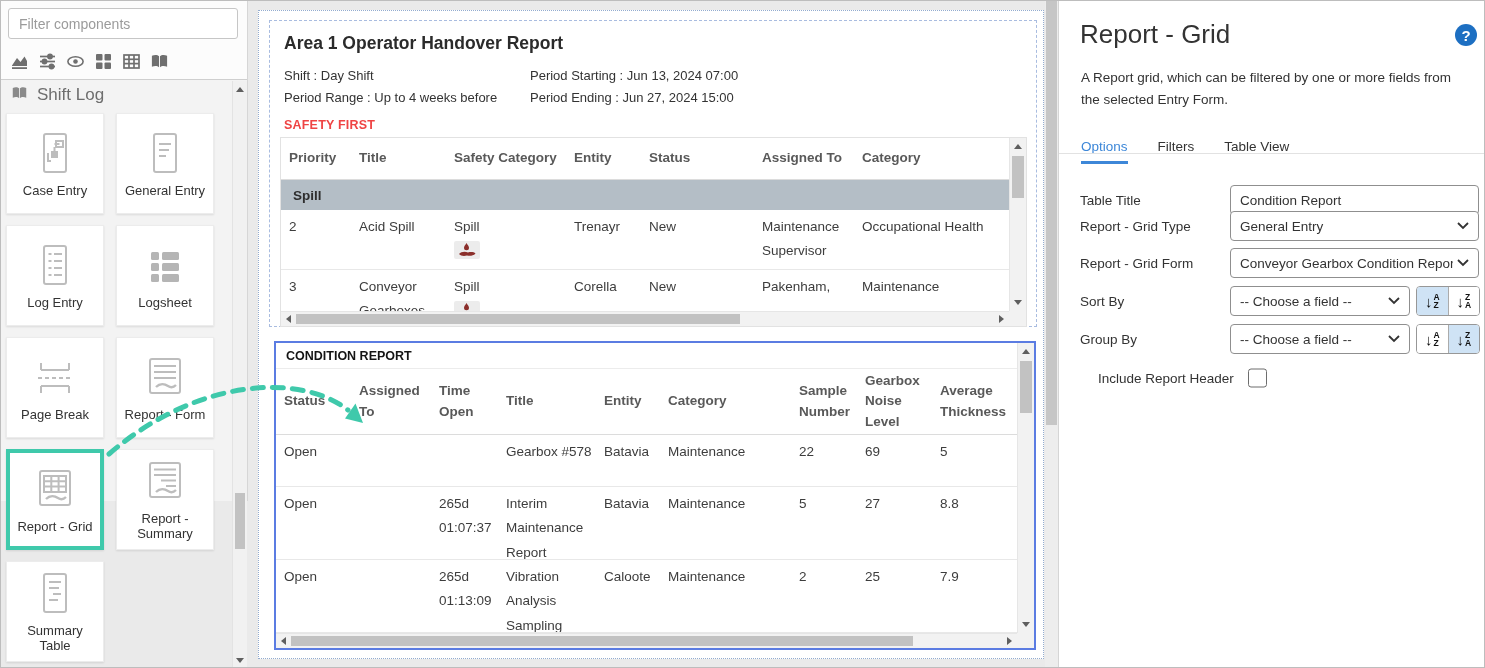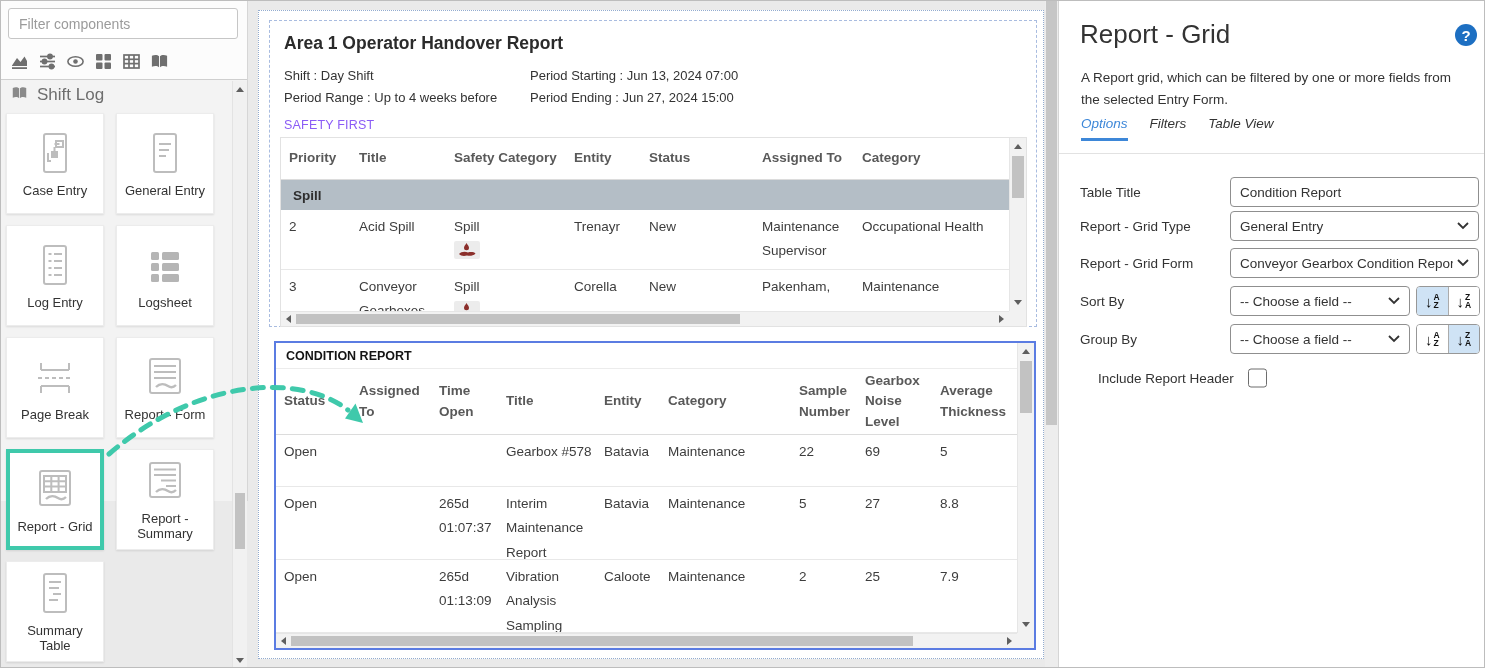--- a/index.html
+++ b/index.html
@@ -37,21 +37,21 @@
   .sb-v .thumb{position:absolute;left:2px;right:2px;top:412px;height:56px;background:#c2c2c2;}
   
   .canvas{position:absolute;left:248px;top:0;width:809px;height:668px;background:#eaeaea;}
   .page{position:absolute;left:9px;top:9px;width:786px;height:649px;background:#fff;border:1px dotted #93accf;}
   .canvas-scroll{position:absolute;right:0;top:0;width:13px;height:668px;background:#ededed;}
   .canvas-scroll .thumb{position:absolute;left:1px;right:1px;top:0;height:424px;background:#c6c6c6;}
   
   .comp-dashed{position:absolute;left:10px;top:9px;width:768px;height:307px;border:1px dashed #a9bce0;background:#fff;}
   .rep-title{position:absolute;left:14px;top:12px;font-size:17.5px;font-weight:bold;color:#2b2b2b;}
   .rep-meta{position:absolute;left:14px;top:47px;display:grid;grid-template-columns:246px auto;row-gap:7px;font-size:13px;color:#333;}
-  .sf-title{position:absolute;left:14px;top:97px;font-size:12.5px;font-weight:normal;color:#8b5cf6;letter-spacing:.2px;text-align:center;}
+  .sf-title{position:absolute;left:14px;top:97px;font-size:12.5px;font-weight:bold;color:#ef4444;letter-spacing:.2px;text-align:center;}
   
   .rtable{position:absolute;border:1px solid #e2e2e2;background:#fff;overflow:hidden;}
   .safety{left:10px;top:116px;right:9px;height:190px;}
   .tgrid{display:grid;}
   .safety .tgrid{grid-template-columns:70px 95px 120px 75px 113px 100px 1fr;}
   .cond .tgrid{grid-template-columns:75px 80px 67px 98px 64px 131px 66px 75px 1fr;}
   .thead{font-weight:bold;color:#595959;font-size:13.5px;line-height:1.5;border-bottom:1px solid #dcdcdc;}
   .thead .cell{display:flex;align-items:center;}
   .cell{padding:0 4px 0 8px;overflow:hidden;}
   .safety .thead{height:42px;}
@@ -80,21 +80,21 @@
   .cond .trow.r2{height:73px;}
   .cond .trow.r3{height:73px;}
   
   .flow-arrow{position:absolute;left:0;top:0;pointer-events:none;z-index:40;}
   
   .panel{position:absolute;left:1057px;top:0;width:428px;height:668px;background:#fff;border-left:1px solid #d5d5d5;}
   .panel-title{position:absolute;left:21px;top:18px;font-size:26px;color:#333;}
   .help-btn{position:absolute;right:9px;top:23px;width:22px;height:22px;border-radius:50%;background:var(--helpblue);color:#fff;
     display:flex;align-items:center;justify-content:center;font-size:15px;font-weight:bold;cursor:pointer;}
   .panel-desc{position:absolute;left:22px;top:66px;width:392px;font-size:13.5px;line-height:1.6;color:#333;}
-  .tabs{position:absolute;left:22px;top:115px;display:flex;gap:22px;font-size:13.5px;font-style:italic;}
+  .tabs{position:absolute;left:22px;top:138px;display:flex;gap:30px;font-size:13.5px;}
   .tab{padding-bottom:7px;color:#333;cursor:pointer;border-bottom:3px solid transparent;}
   .tab.active{color:var(--tabblue);border-bottom-color:var(--tabblue);}
   .tabs-divider{position:absolute;left:0;top:152px;width:100%;border-top:1px solid #e2e2e2;}
   .frow{position:absolute;left:21px;width:400px;height:30px;}
   .flabel{position:absolute;left:0;top:50%;transform:translateY(-50%);font-size:13.5px;color:#333;}
   .ctrl{position:absolute;left:150px;height:30px;}
   .txt,.sel{
     width:249px;height:30px;border:1px solid #8f8f8f;border-radius:4px;background:#fff;
     font-size:13.5px;color:#333;display:flex;align-items:center;padding:0 9px;cursor:pointer;
   }
@@ -424,21 +424,21 @@
     <div class="help-btn">?</div>
     <div class="panel-desc">A Report grid, which can be filtered by one or more fields from the selected Entry Form.</div>
 
     <div class="tabs">
       <span class="tab active">Options</span>
       <span class="tab">Filters</span>
       <span class="tab">Table View</span>
     </div>
     <div class="tabs-divider"></div>
 
-    <div class="frow" style="top:176px;">
+    <div class="frow" style="top:184px;">
       <span class="flabel">Table Title</span>
       <div class="ctrl" style="top:0;">
         <div class="txt">
           <span>Condition Report</span>
         </div>
       </div>
     </div>
 
     <div class="frow" style="top:210px;">
       <span class="flabel">Report - Grid Type</span>

